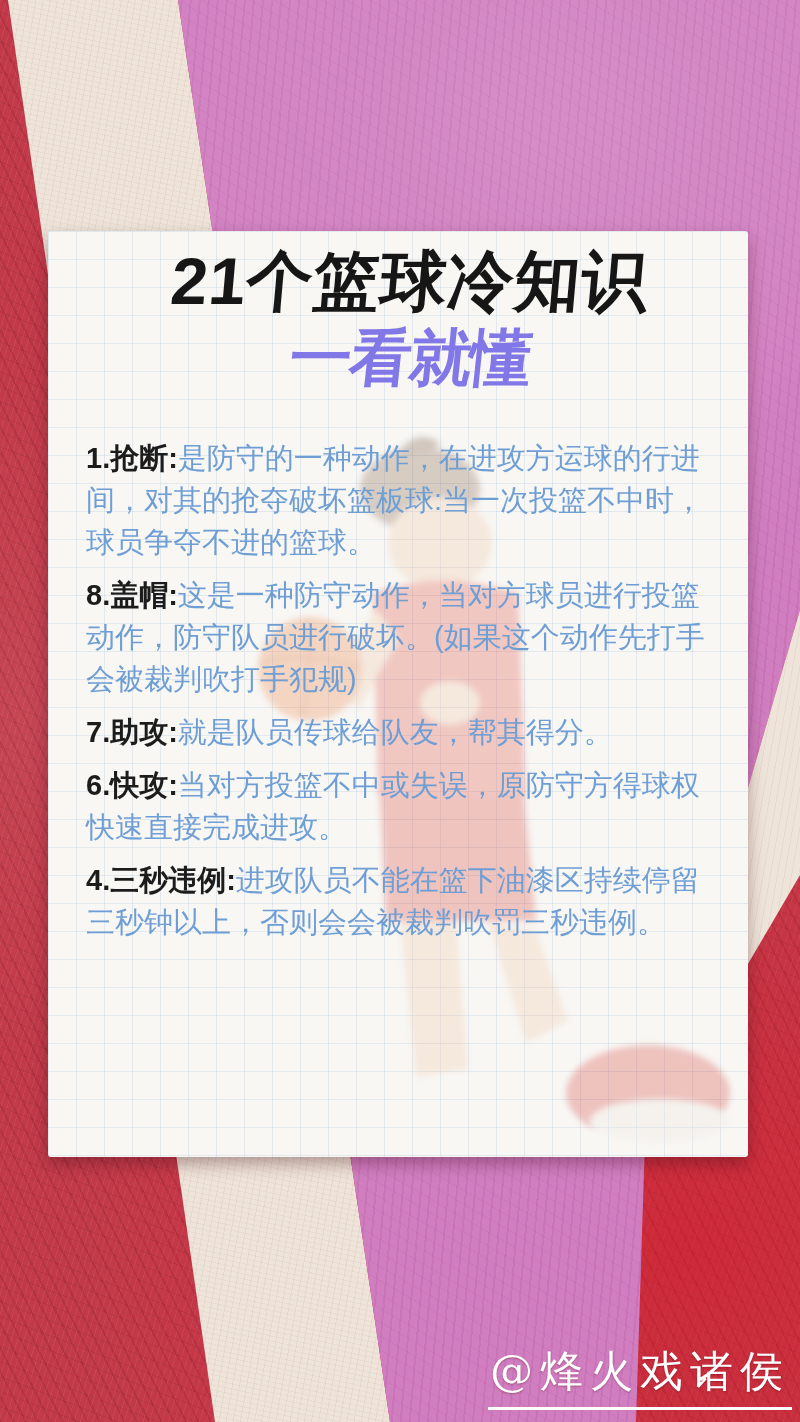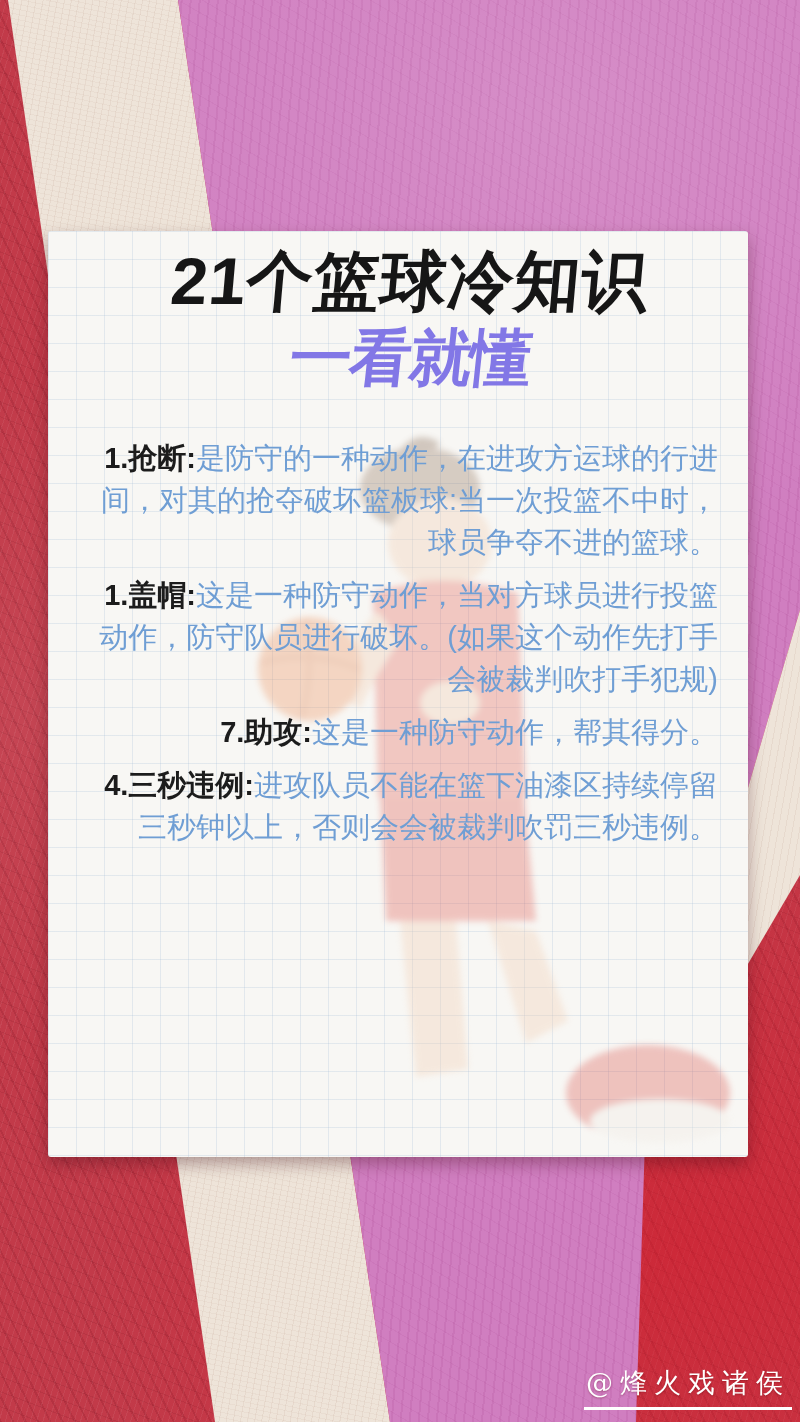--- a/index.html
+++ b/index.html
@@ -83,32 +83,32 @@
   }
   .items{
     position:relative;
     margin-top:42px;
   }
   .item{
     margin:0 16px 11px 0;
     font-size:29px;line-height:42px;
     color:var(--definition-blue,#6f9ed4);
     font-weight:500;
-    text-align:right;
+    text-align:left;
   }
   .item b{
     color:var(--term-black,#1c1c1c);
     font-weight:800;
   }
   
   .watermark{
     position:absolute;
     right:8px;bottom:12px;
     font-family:"DejaVu Serif","Liberation Serif",serif;
-    font-size:27px;
+    font-size:43px;
     letter-spacing:7px;
     color:var(--watermark-white,#ffffff);
     border-bottom:3px solid var(--watermark-white,#ffffff);
     padding:0 2px 6px 2px;
     text-shadow:0 1px 2px rgba(80,0,10,.35);
   }
 </style>
 </head>
 <body>
 
@@ -146,21 +146,22 @@
 
       <ellipse cx="600" cy="862" rx="82" ry="48" fill="#d84a42"></ellipse>
       <ellipse cx="612" cy="890" rx="70" ry="22" fill="#efe9e2"></ellipse>
     </svg>
 
     <h1 class="title">21个篮球冷知识</h1>
     <h2 class="subtitle">一看就懂</h2>
 
     <div class="items">
       <p class="item"><b>1.抢断:</b><span>是防守的一种动作，在进攻方运球的行进间，对其的抢夺破坏篮板球:当一次投篮不中时，球员争夺不进的篮球。</span></p>
-      <p class="item"><b>1.盖帽:</b><span>这是一种防守动作，当对方球员进行投篮动作，防守队员进行破坏。(如果这个动作先打手会被裁判吹打手犯规)</span></p>
-      <p class="item"><b>7.助攻:</b><span>这是一种防守动作，帮其得分。</span></p>
+      <p class="item"><b>8.盖帽:</b><span>这是一种防守动作，当对方球员进行投篮动作，防守队员进行破坏。(如果这个动作先打手会被裁判吹打手犯规)</span></p>
+      <p class="item"><b>7.助攻:</b><span>就是队员传球给队友，帮其得分。</span></p>
+      <p class="item"><b>6.快攻:</b><span>当对方投篮不中或失误，原防守方得球权快速直接完成进攻。</span></p>
       <p class="item"><b>4.三秒违例:</b><span>进攻队员不能在篮下油漆区持续停留三秒钟以上，否则会会被裁判吹罚三秒违例。</span></p>
     </div>
   </div>
 
   <div class="watermark">@烽火戏诸侯</div>
 
 </div>
 
 </body></html>

